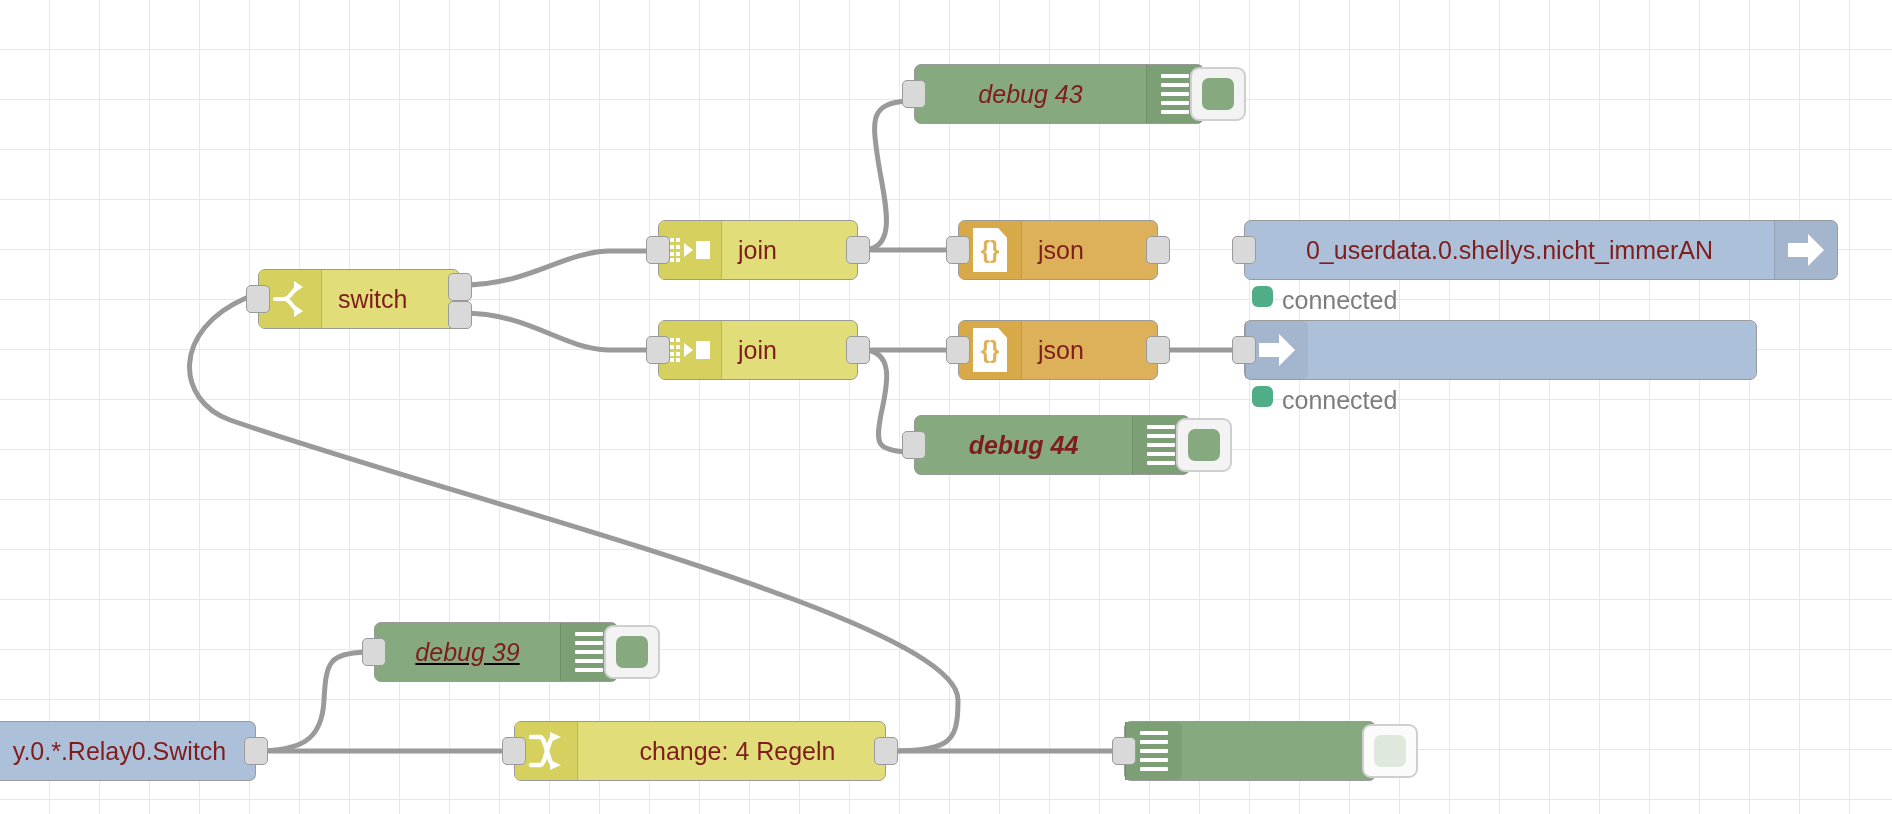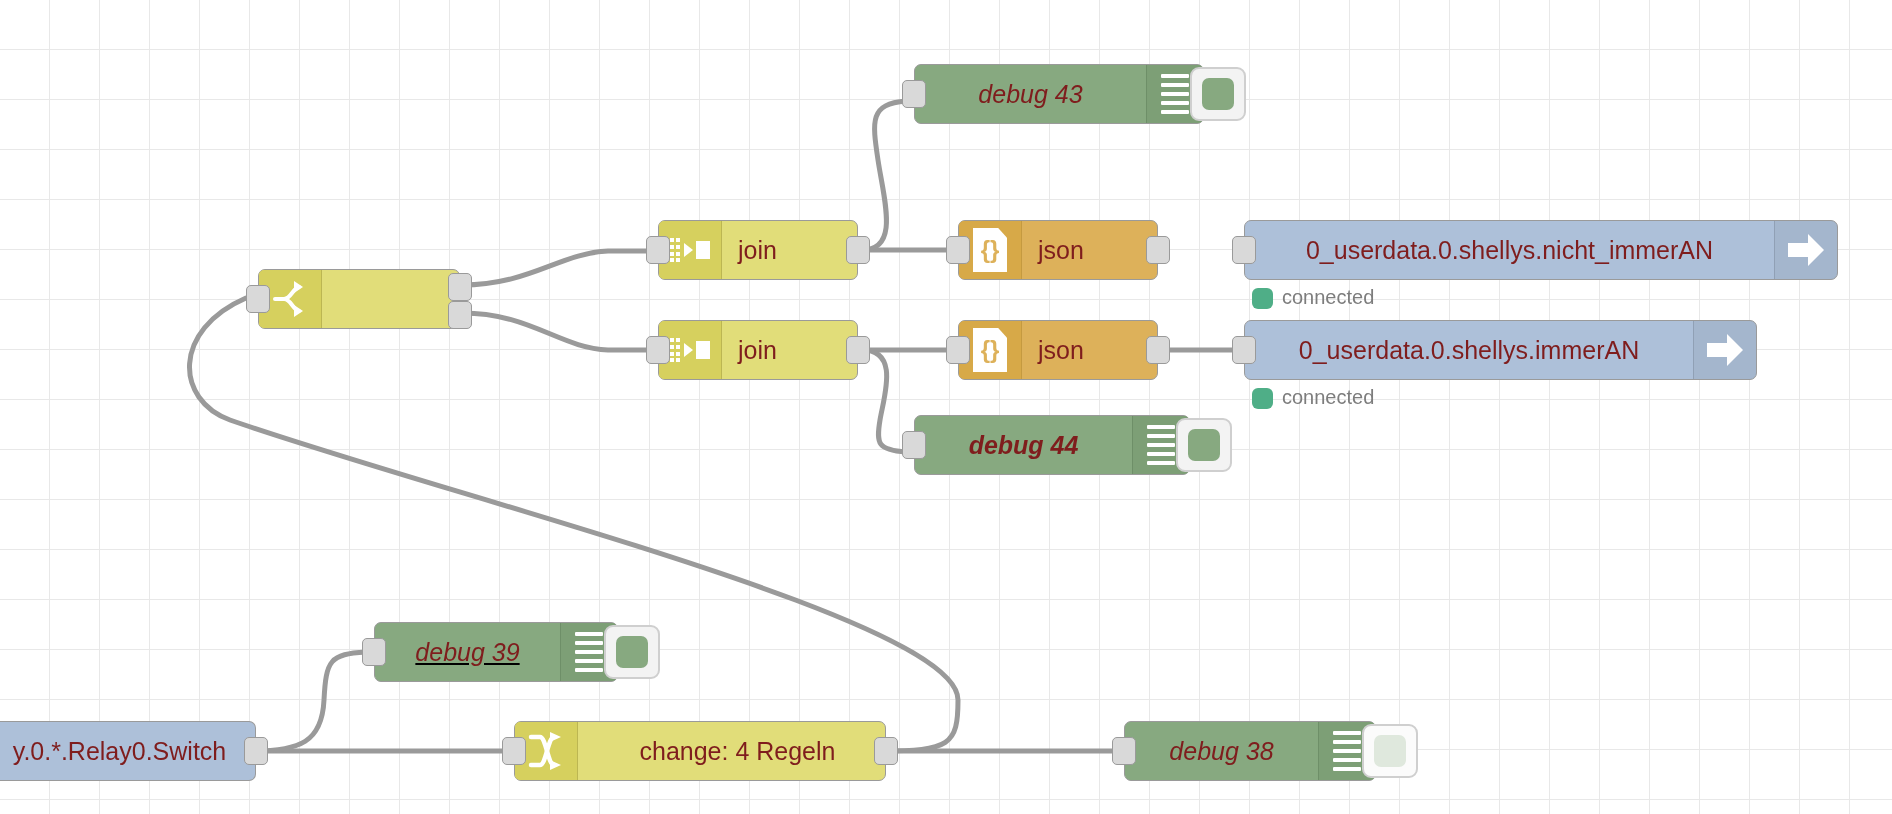--- a/index.html
+++ b/index.html
@@ -129,23 +129,23 @@
     width: 32px; height: 32px; border-radius: 7px;
     background: #87a980;
   }
   .debug-btn.off { border-color: #cfcfcf; background: #fbfbfb; }
   .debug-btn.off .knob { background: #dfe8dd; }
 
   
   .status {
     position: absolute;
     display: flex;
-    align-items: flex-end;
+    align-items: flex-start;
     gap: 9px;
-    font-size: 20px;
+    font-size: 25px;
     color: #7d7d7d;
     z-index: 6;
   }
   .status .dot {
     width: 21px; height: 21px; border-radius: 6px; background: #4fae87;
     display:block;
   }
   .json-doc {
     width: 34px; height: 44px; background:#ffffff;
     position: relative;
@@ -204,20 +204,21 @@
     <span class="port in"></span>
     <div class="node-icon-box">
       <svg width="34" height="38" viewBox="0 0 34 38">
         <path d="M2 19 L11 19" stroke="#fff" stroke-width="4" fill="none" stroke-linecap="round"></path>
         <path d="M11 19 C 18 19 19 9 26 7" stroke="#fff" stroke-width="4" fill="none" stroke-linecap="round"></path>
         <path d="M11 19 C 18 19 19 29 26 31" stroke="#fff" stroke-width="4" fill="none" stroke-linecap="round"></path>
         <path d="M21 1 L30 7 L21 13 Z" fill="#fff"></path>
         <path d="M21 25 L30 31 L21 37 Z" fill="#fff"></path>
       </svg>
     </div>
+    <div class="node-label">switch</div>
     <span class="port out2" style="top:3px;"></span>
     <span class="port out2" style="top:31px;"></span>
   </div>
 
   <div class="node n-yellow" style="left:658px; top:220px; width:200px;">
     <span class="port in"></span>
     <div class="node-icon-box">
       <svg width="40" height="26" viewBox="0 0 40 26">
         <g fill="#fff">
           <rect x="0" y="1" width="4" height="4"></rect>
@@ -286,21 +287,20 @@
     <span class="port in"></span>
     <div class="node-icon-box">
       <span class="json-doc">{}</span>
     </div>
     <div class="node-label">json</div>
     <span class="port out"></span>
   </div>
 
   <div class="node n-blue" style="left:1244px; top:320px; width:513px;">
     <span class="port in"></span>
-    <div class="node-label center">0_userdata.0.shellys.immerAN</div>
     <div class="node-right-box">
       <svg width="40" height="36" viewBox="0 0 40 36">
         <path d="M2 11 L22 11 L22 2 L38 18 L22 34 L22 25 L2 25 Z" fill="#fff"></path>
       </svg>
     </div>
   </div>
   <div class="status" style="left:1252px; top:386px;">
     <span class="dot"></span>
     <span>connected</span>
   </div>
@@ -349,21 +349,20 @@
         <path d="M22 0 L33 5 L22 10 Z" fill="#fff"></path>
         <path d="M22 28 L33 33 L22 38 Z" fill="#fff"></path>
       </svg>
     </div>
     <div class="node-label center">change: 4 Regeln</div>
     <span class="port out"></span>
   </div>
 
   <div class="node n-green" style="left:1124px; top:721px; width:252px;">
     <span class="port in"></span>
-    <div class="node-label center italic">debug 38</div>
     <div class="debug-lines">
       <i></i>
         <i></i>
         <i></i>
         <i></i>
         <i></i>
     </div>
     <div class="debug-btn off">
       <span class="knob"></span>
     </div>

